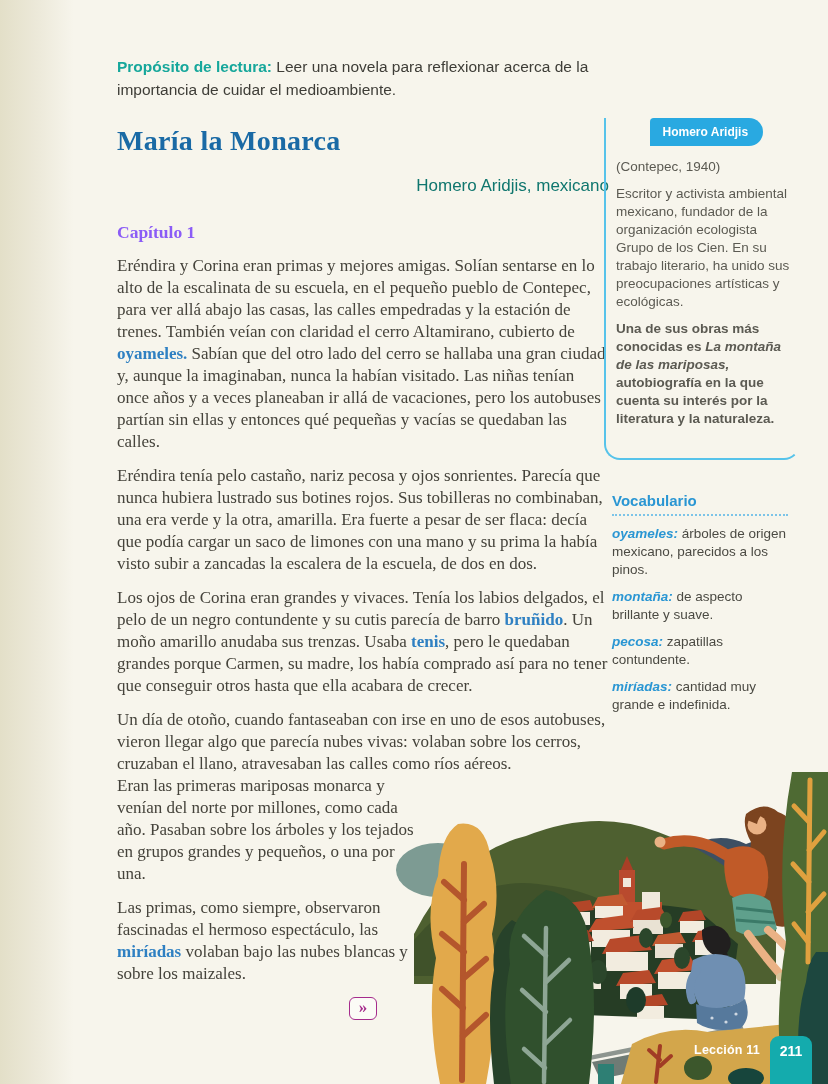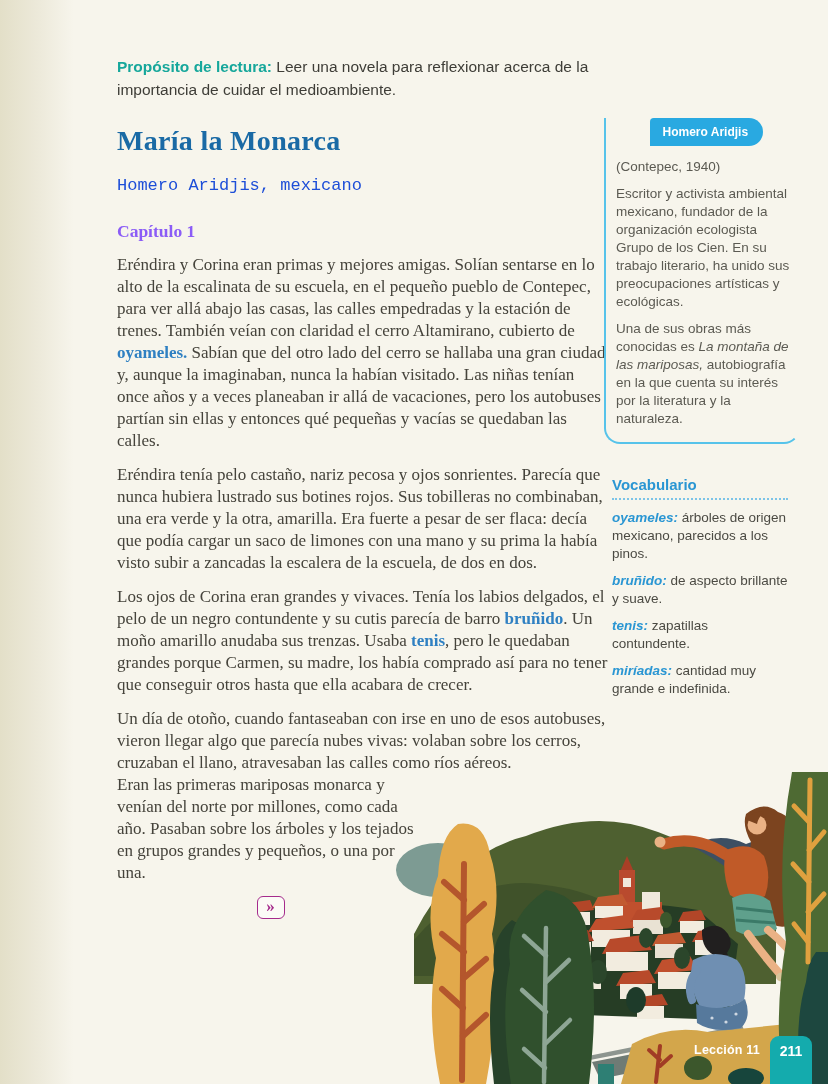--- a/index.html
+++ b/index.html
@@ -15,22 +15,22 @@
   
   .content{position:absolute;left:85px;top:55px;width:492px;z-index:2;margin-left:32px;}
   .purpose{font-size:15.5px;line-height:23px;color:#3e3d37;}
   .purpose .label{color:#16a79b;font-weight:bold;}
   .title{
     margin-top:24px;text-align:left;
     font-family:"Liberation Serif",serif;font-weight:bold;
     font-size:28px;color:#1a6aa5;letter-spacing:.3px;
   }
   .byline{
-    margin-top:18px;text-align:left;
-    font-family:Liberation Mono, monospace;font-size:17px;color:#1d4ed8;
+    margin-top:18px;text-align:right;
+    font-family:Liberation Sans, sans-serif;font-size:17px;color:#0f766e;
   }
   .chapter{
     margin-top:26px;font-family:"Liberation Serif",serif;
     font-weight:bold;font-size:17.5px;color:#8b5cf6;
   }
   .story p{
     margin:12px 0 0 0;
     font-family:"Liberation Serif",serif;
     font-size:17px;line-height:22px;color:#45433b;
   }
@@ -54,21 +54,21 @@
     border-radius:0 0 16px 16px;
     padding-bottom:14px;
   }
   .author-tab{
     display:inline-block;position:relative;left:-2.5px;
     background:#29a9e1;color:#fff;font-weight:bold;font-size:12px;
     padding:7px 15px 7px 13px;border-radius:4px 15px 15px 0;margin-left:46px;
   }
   .author-body{padding:12px 2px 0 10px;font-size:13.5px;line-height:18px;color:#5b5a52;}
   .author-body .block{margin-bottom:9px;}
-  .author-body .block:last-child{margin-bottom:0;}
+  .author-body .block:last-child{margin-bottom:16px;font-weight:bold;}
   .author-body .it{font-style:italic;}
   .vocab{margin-top:32px;padding-left:8px;width:176px;}
   .vocab-heading{
     color:#2a96d3;font-weight:bold;font-size:15px;
     padding-bottom:5px;border-bottom:2px dotted #7cc4e8;margin-bottom:9px;
   }
   .vocab-entry{font-size:13.5px;line-height:18px;color:#4b4a43;margin-bottom:9px;}
   .vocab-entry .term{color:#2a96d3;font-weight:bold;font-style:italic;}
   
   .illustration{position:absolute;left:396px;top:772px;width:432px;height:312px;z-index:1;pointer-events:none;}
@@ -97,42 +97,43 @@
   <h1 class="title">María la Monarca</h1>
   <div class="byline">Homero Aridjis, mexicano</div>
   <div class="chapter">Capítulo 1</div>
 
   <div class="story">
     <p><span>Eréndira y Corina eran primas y mejores amigas. Solían sentarse en lo alto de la escalinata de su escuela, en el pequeño pueblo de Contepec, para ver allá abajo las casas, las calles empedradas y la estación de trenes. También veían con claridad el cerro Altamirano, cubierto de </span><span class="hl">oyameles.</span><span> Sabían que del otro lado del cerro se hallaba una gran ciudad y, aunque la imaginaban, nunca la habían visitado. Las niñas tenían once años y a veces planeaban ir allá de vacaciones, pero los autobuses partían sin ellas y entonces qué pequeñas y vacías se quedaban las calles.</span></p>
     <p><span>Eréndira tenía pelo castaño, nariz pecosa y ojos sonrientes. Parecía que nunca hubiera lustrado sus botines rojos. Sus tobilleras no combinaban, una era verde y la otra, amarilla. Era fuerte a pesar de ser flaca: decía que podía cargar un saco de limones con una mano y su prima la había visto subir a zancadas la escalera de la escuela, de dos en dos.</span></p>
     <p><span>Los ojos de Corina eran grandes y vivaces. Tenía los labios delgados, el pelo de un negro contundente y su cutis parecía de barro </span><span class="hl">bruñido</span><span>. Un moño amarillo anudaba sus trenzas. Usaba </span><span class="hl">tenis</span><span>, pero le quedaban grandes porque Carmen, su madre, los había comprado así para no tener que conseguir otros hasta que ella acabara de crecer.</span></p>
     <div class="wrap-shape"></div>
     <p><span>Un día de otoño, cuando fantaseaban con irse en uno de esos autobuses, vieron llegar algo que parecía nubes vivas: volaban sobre los cerros, cruzaban el llano, atravesaban las calles como ríos aéreos. Eran las primeras mariposas monarca y venían del norte por millones, como cada año. Pasaban sobre los árboles y los tejados en grupos grandes y pequeños, o una por una.</span></p>
+    <p><span>Las primas, como siempre, observaron fascinadas el hermoso espectáculo, las </span><span class="hl">miríadas</span><span> volaban bajo las nubes blancas y sobre los maizales.</span></p>
     <p class="more-line">
       <span class="more-btn">»</span>
     </p>
   </div>
 </div>
 
 <div class="sidebar">
   <div class="author-box">
     <div class="author-tab">Homero Aridjis</div>
     <div class="author-body">
       <div class="block">(Contepec, 1940)</div>
       <div class="block">Escritor y activista ambiental mexicano, fundador de la organización ecologista Grupo de los Cien. En su trabajo literario, ha unido sus preocupaciones artísticas y ecológicas.</div>
       <div class="block"><span>Una de sus obras más conocidas es </span><span class="it">La montaña de las mariposas,</span><span> autobiografía en la que cuenta su interés por la literatura y la naturaleza.</span></div>
     </div>
   </div>
 
   <div class="vocab">
     <div class="vocab-heading">Vocabulario</div>
     <div>
         <div class="vocab-entry"><span class="term">oyameles:</span><span> árboles de origen mexicano, parecidos a los pinos.</span></div>
-        <div class="vocab-entry"><span class="term">bruñido:</span><span> de aspecto brillante y suave.</span></div>
-        <div class="vocab-entry"><span class="term">tenis:</span><span> zapatillas contundente.</span></div>
+        <div class="vocab-entry"><span class="term">montaña:</span><span> de aspecto brillante y suave.</span></div>
+        <div class="vocab-entry"><span class="term">pecosa:</span><span> zapatillas contundente.</span></div>
         <div class="vocab-entry"><span class="term">miríadas:</span><span> cantidad muy grande e indefinida.</span></div>
       </div>
   </div>
 </div>
 
 <svg class="illustration" viewBox="0 0 432 312" xmlns="http://www.w3.org/2000/svg" aria-hidden="true">
 
   <g>
     <ellipse cx="42" cy="98" rx="42" ry="27" fill="#7d9b93"></ellipse>
     <path d="M55,132 Q82,68 122,82 Q152,60 184,80 L188,132 Z" fill="#47656d"></path>

